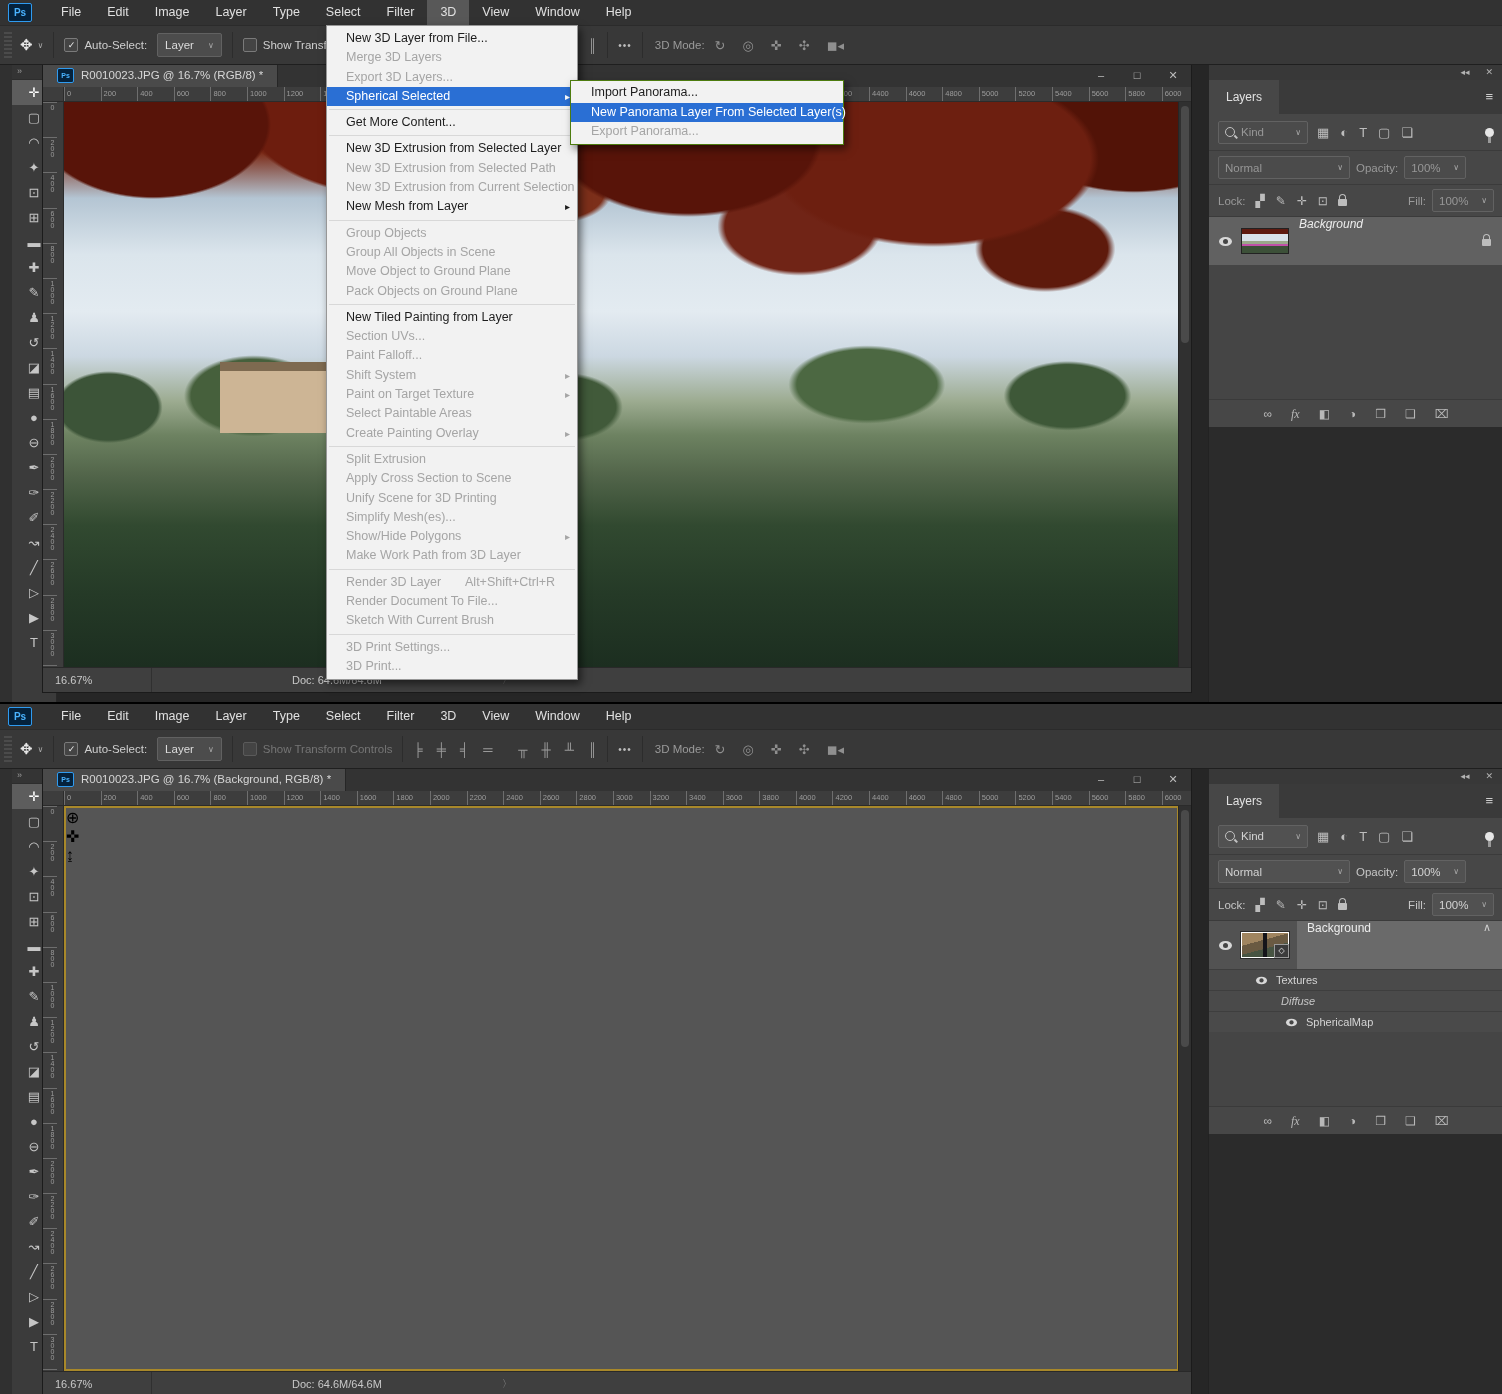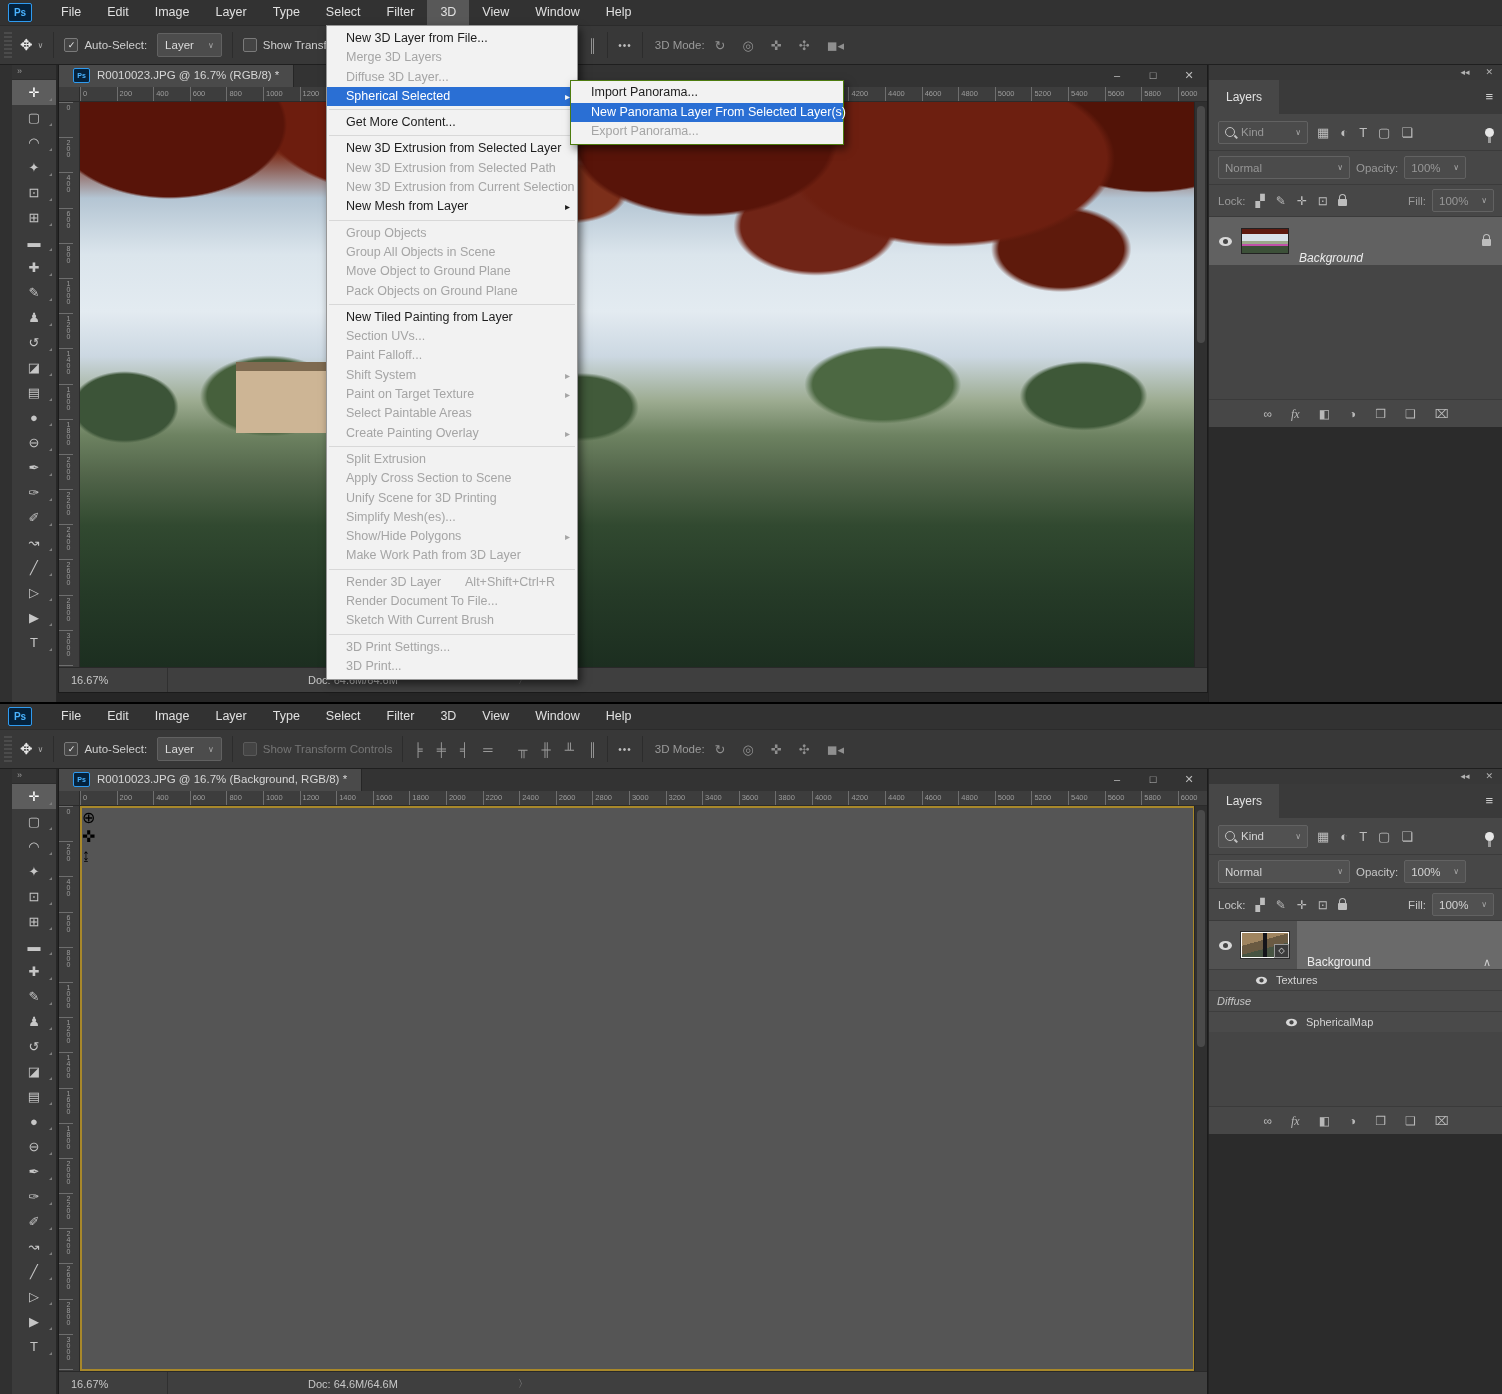--- a/index.html
+++ b/index.html
@@ -36,21 +36,21 @@
   
   .workspace{position:absolute;left:0;top:64px;right:0;bottom:0;background:#262626;}
   .leftstrip{position:absolute;left:0;top:0;width:12px;bottom:0;background:#303030;}
   .toolsdock{position:absolute;left:12px;top:0;width:44px;bottom:0;background:#3b3b3b;border-right:1px solid #282828;}
   .dock-head{height:15px;color:#9a9a9a;font-size:9px;padding-left:5px;line-height:14px;border-bottom:1px solid #2d2d2d;background:#343434;}
   .tools li{height:25px;display:flex;align-items:center;justify-content:center;font-size:13px;color:#c6c6c6;position:relative;}
   .tools li:first-child{background:#5d5d5d;color:#fff;}
   .tools li::after{content:'';position:absolute;right:4px;bottom:4px;border-left:3px solid transparent;border-bottom:3px solid #7e7e7e;}
 
   
-  .docwin{position:absolute;left:42px;top:-2px;width:1148px;height:629px;background:#383838;border:1px solid #1b1b1b;display:flex;flex-direction:column;margin-left:16px;}
+  .docwin{position:absolute;left:42px;top:-2px;width:1148px;height:629px;background:#383838;border:1px solid #1b1b1b;display:flex;flex-direction:column;}
   .titlebar{height:24px;background:#333;display:flex;flex:none;}
   .doctab{background:#4a4a4a;display:flex;align-items:center;gap:7px;padding:0 14px;font-size:11.5px;color:#d6d6d6;border-right:1px solid #262626;}
   .ps-badge{width:15px;height:13px;border:1px solid #2f9bf0;color:#4ab3ff;background:#05223c;font-size:7px;font-weight:bold;display:flex;align-items:center;justify-content:center;border-radius:2px;}
   .winbtns{margin-left:auto;display:flex;align-items:center;}
   .winbtns span{width:36px;text-align:center;color:#bcbcbc;font-size:11px;line-height:24px;}
   .rulerrow{height:14px;display:flex;background:#3d3d3d;border-bottom:1px solid #2b2b2b;flex:none;}
   .corner{width:20px;border-right:1px solid #2b2b2b;flex:none;}
   .hruler{flex:1;display:flex;overflow:hidden;}
   .hruler li{flex:0 0 33.6px;font-size:7.5px;color:#9c9c9c;border-left:1px solid #6e6e6e;padding:2px 0 0 2px;line-height:9px;}
   .docbody{flex:1;display:flex;position:relative;background:#2e2e2e;min-height:0;}
@@ -102,27 +102,27 @@
   .eye{display:inline-block;width:13px;height:9px;background:#d8d8d8;border-radius:50%;position:relative;}
   .eye::after{content:'';position:absolute;left:4px;top:2px;width:5px;height:5px;background:#454545;border-radius:50%;}
   .thumb{width:46px;height:24px;flex:none;position:relative;border:1px solid #222;}
   .thumb-pano{background:linear-gradient(180deg,#5e1a10 0 22%,#d8e2ea 22% 48%,#9aa88a 48% 62%,#c050a8 62% 70%,#3c5038 70% 100%);}
   .thumb-ground{background:linear-gradient(165deg,#a08560 0 35%,#6a5a42 35% 60%,#475442 60% 100%);}
   .thumb-ground::before{content:'';position:absolute;left:46%;top:0;bottom:0;width:4px;background:#15151a;}
   #shot-bottom .thumb{border:1px solid #fff;outline:1px solid #2a2a2a;}
   .cube-badge{position:absolute;right:-1px;bottom:-1px;width:13px;height:12px;background:#3c3c3c;border:1px solid #9a9a9a;color:#e0e0e0;font-size:8px;line-height:11px;text-align:center;}
   .layer-name{font-size:12px;color:#ececec;padding-left:10px;}
   #shot-top .layer-name{font-style:italic;}
-  .name-zone{flex:1;align-self:stretch;display:flex;align-items:flex-end;}
+  .name-zone{flex:1;align-self:stretch;display:flex;align-items:flex-start;}
   #shot-bottom .name-zone{background:#6a6a6a;margin-left:8px;}
   .row-right{margin-left:auto;margin-right:12px;color:#cfcfcf;font-size:11px;}
   .sub-row{height:20px;display:flex;align-items:center;border-top:1px solid #3e3e3e;background:#4a4a4a;font-size:11px;color:#d4d4d4;flex:none;}
   .sub-row .eye{transform:scale(.85);}
   .ind1{margin-left:46px;}
-  .ind2{}
+  .ind2{margin-left:64px;}
   .ind3{margin-left:76px;}
   .sub-label{padding-left:8px;}
   .italic{font-style:italic;color:#c6c6c6;}
   .panel-foot{height:28px;border-top:1px solid #3a3a3a;display:flex;align-items:center;justify-content:center;gap:19px;color:#b8b8b8;font-size:12px;flex:none;background:#474747;}
   .panel-foot li:nth-child(2){font-style:italic;font-family:"Liberation Serif",serif;}
   #shot-top .boxval{color:#979797;background:#4b4b4b;}
   #shot-top .plabel{color:#9a9a9a;}
 
   
   .menu-panel{position:absolute;left:326px;top:25px;width:250px;background:#f2f2f2;border:1px solid #979797;box-shadow:3px 4px 8px rgba(0,0,0,.55);z-index:40;padding:3px 0;}
@@ -468,21 +468,21 @@
           <li>⌧</li>
         </ul>
     </aside>
     <div class="panel-void"></div>
   </div>
 
   <nav class="menu-panel">
     <ul>
       <li>New 3D Layer from File...</li>
       <li class="dis">Merge 3D Layers</li>
-      <li class="dis">Diffuse 3D Layer...</li>
+      <li class="dis">Export 3D Layers...</li>
       <li class="hl sub">Spherical Selected</li>
       <li class="msep"></li>
       <li>Get More Content...</li>
       <li class="msep"></li>
       <li>New 3D Extrusion from Selected Layer</li>
       <li class="dis">New 3D Extrusion from Selected Path</li>
       <li class="dis">New 3D Extrusion from Current Selection</li>
       <li class="sub">New Mesh from Layer</li>
       <li class="msep"></li>
       <li class="dis">Group Objects</li>

